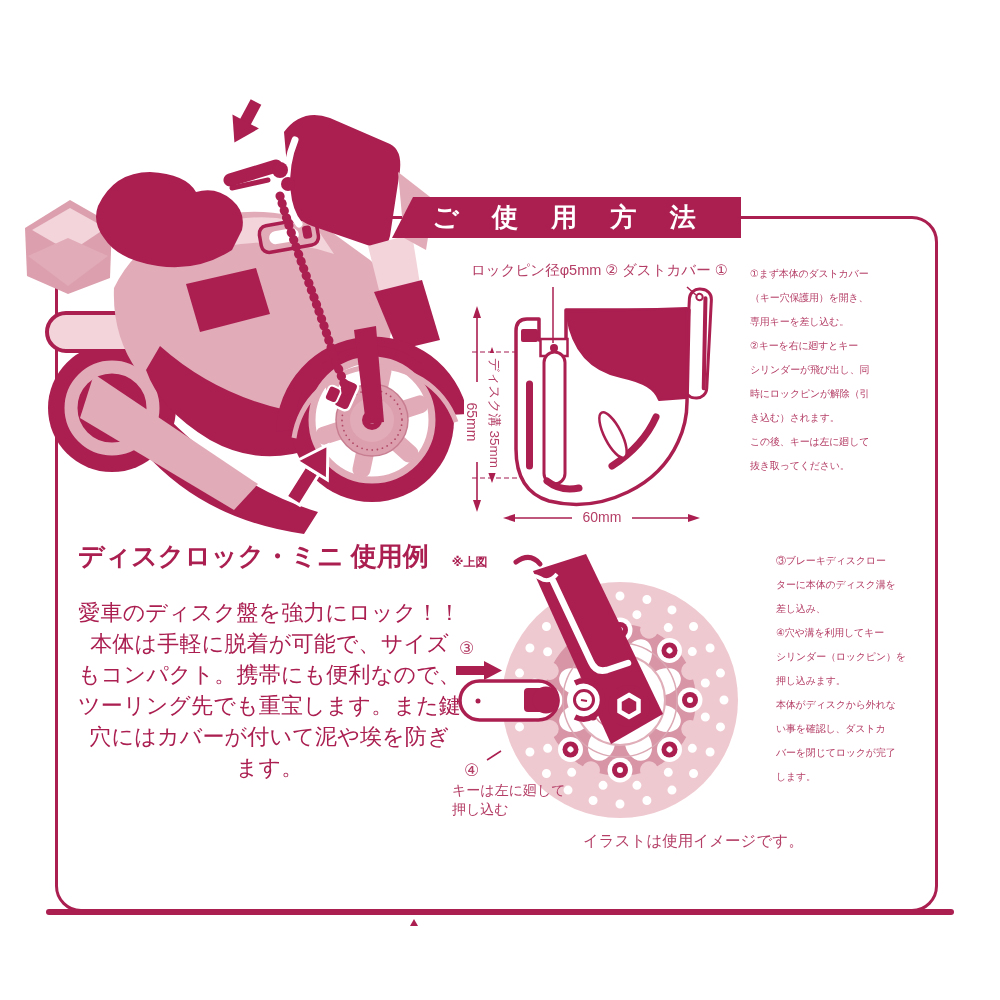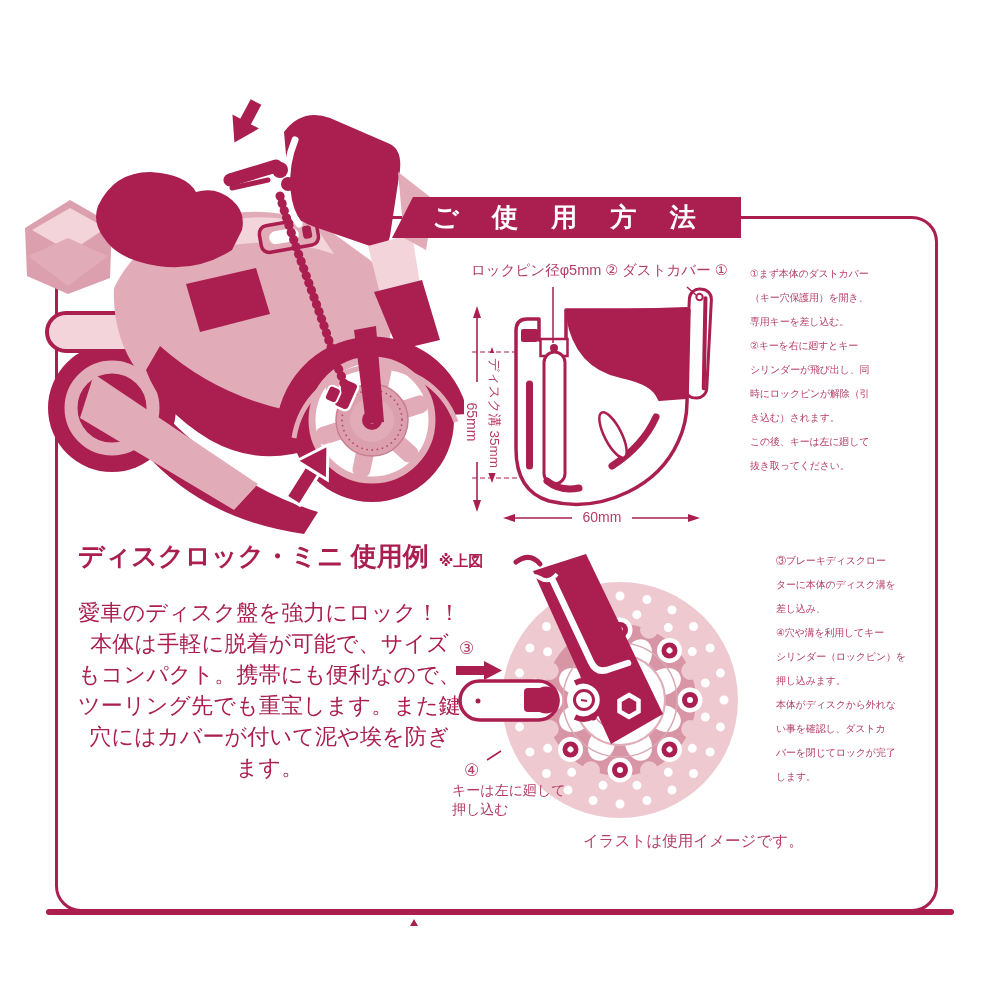--- a/index.html
+++ b/index.html
@@ -27,21 +27,21 @@
   .small-label{position:absolute;font-size:14.5px;color:var(--text-pink);white-space:nowrap;}
   .dim-label{position:absolute;font-size:13.5px;color:var(--text-pink);background:#fff;
              text-align:center;white-space:nowrap;padding:0 2px;}
   .rot90{transform:rotate(90deg);}
   .steps{position:absolute;width:195px;font-size:10px;line-height:24px;color:var(--text-pink);
          white-space:pre-line;letter-spacing:-0.2px;}
   #steps-top{left:750px;top:262px;}
   #steps-bottom{left:776px;top:549px;font-family:Liberation Serif, serif;}
   .usage-heading{position:absolute;left:78px;top:539px;color:var(--primary);font-weight:bold;
                  font-size:26px;display:flex;align-items:flex-end;}
-  .usage-heading .note{font-size:15px;font-weight:bold;margin-left:10px;padding-bottom:3px;}
+  .usage-heading .note{font-size:12px;font-weight:bold;margin-left:23px;padding-bottom:3px;}
   .usage-body{position:absolute;left:78px;top:597px;color:var(--primary);font-weight:normal;
               font-size:22px;line-height:31px;white-space:pre-line;letter-spacing:0.2px;text-align:center;}
   .circled{position:absolute;font-size:17px;color:var(--text-pink);}
   #step4-label{position:absolute;left:452px;top:781px;font-size:14px;line-height:19px;
                color:var(--text-pink);white-space:pre-line;}
   #caption{position:absolute;left:539px;top:831px;font-size:15.5px;color:var(--text-pink);margin-left:44px;}
   svg{position:absolute;overflow:visible;}
 </style>
 </head>
 <body>

